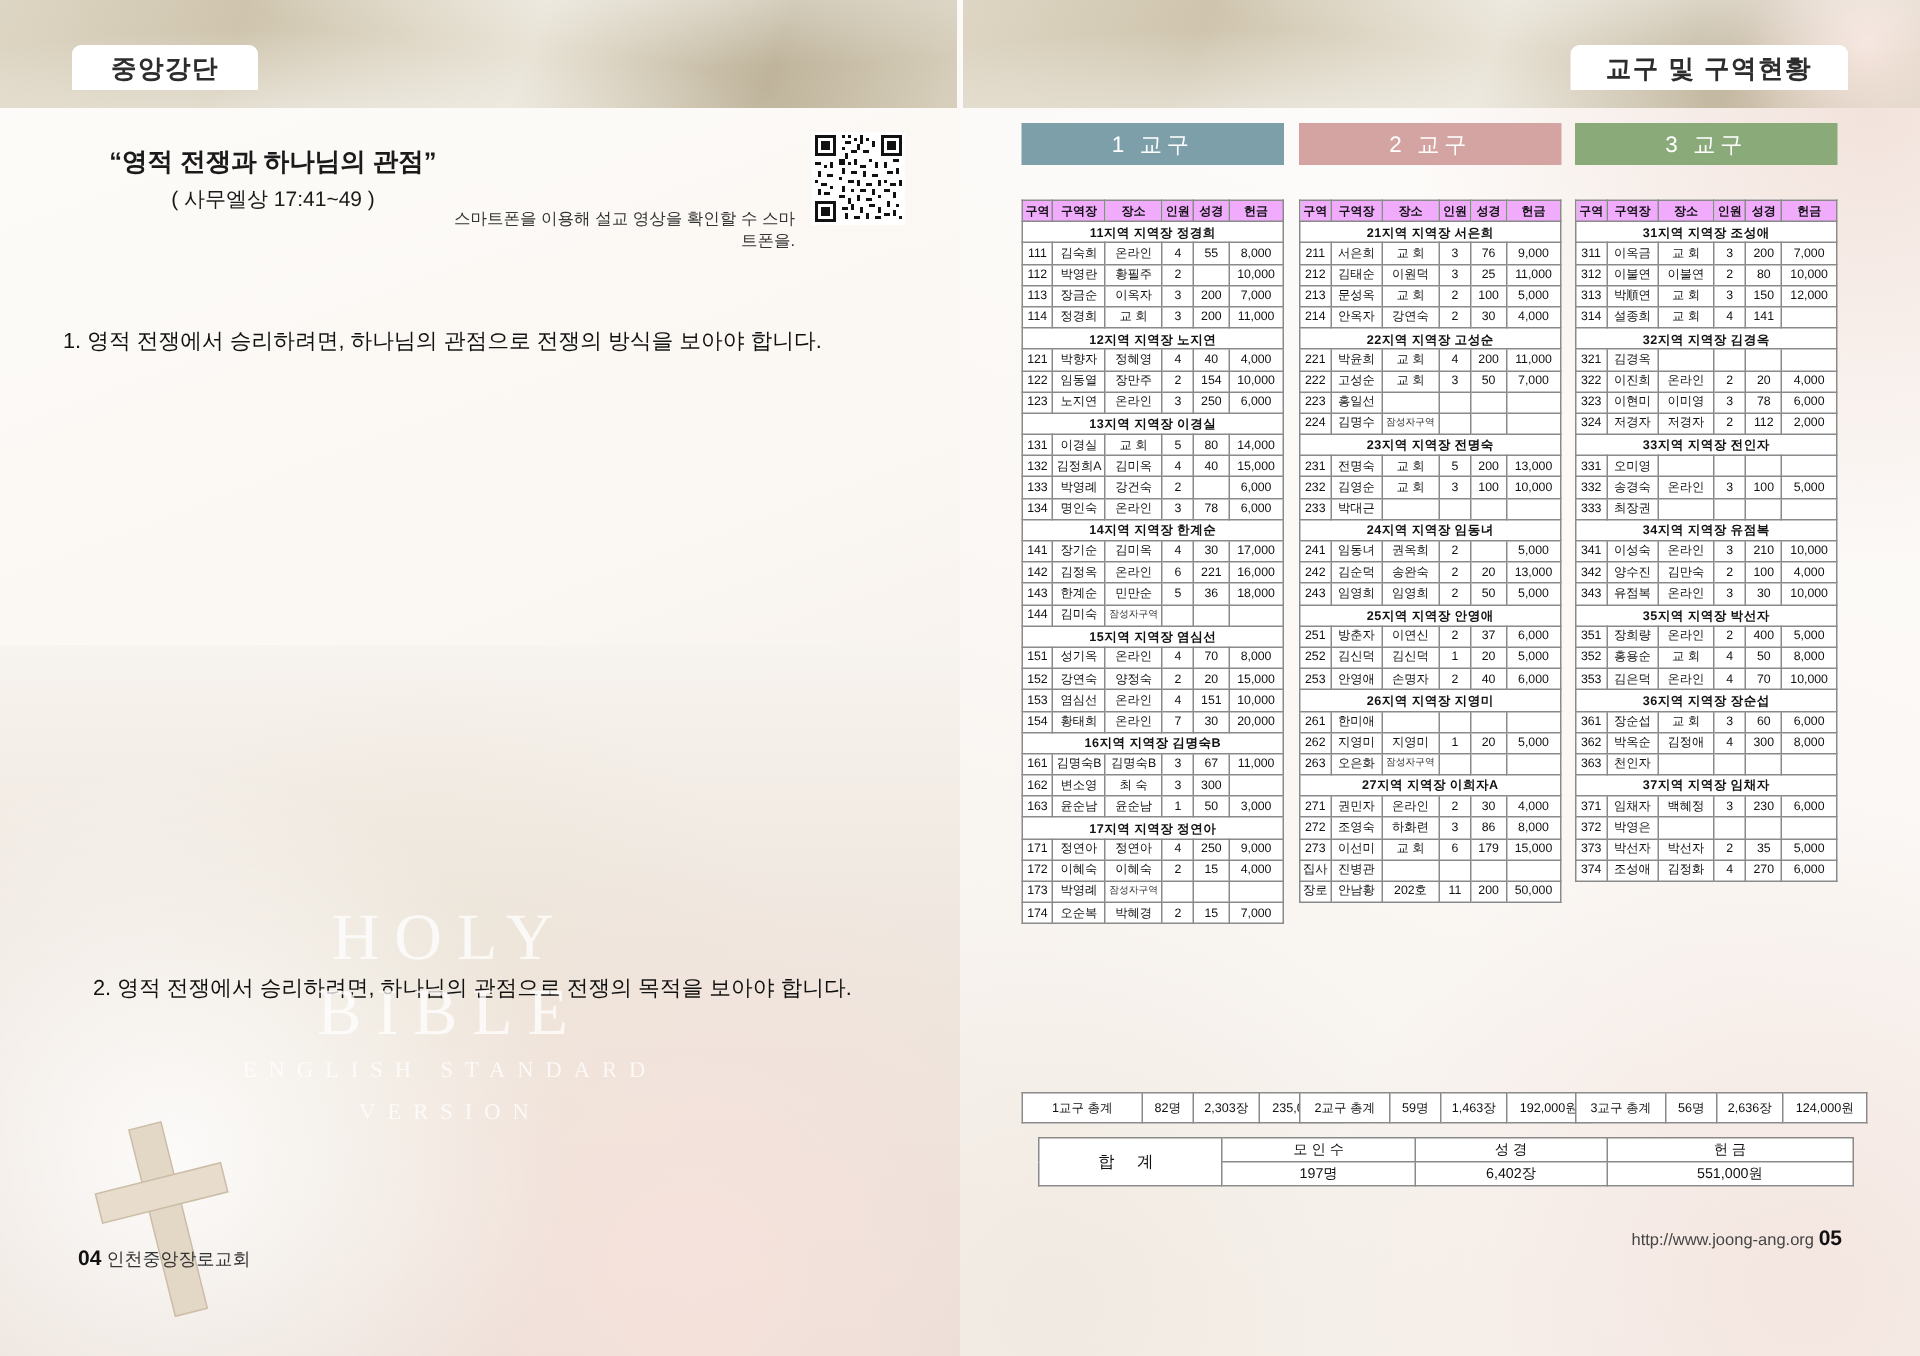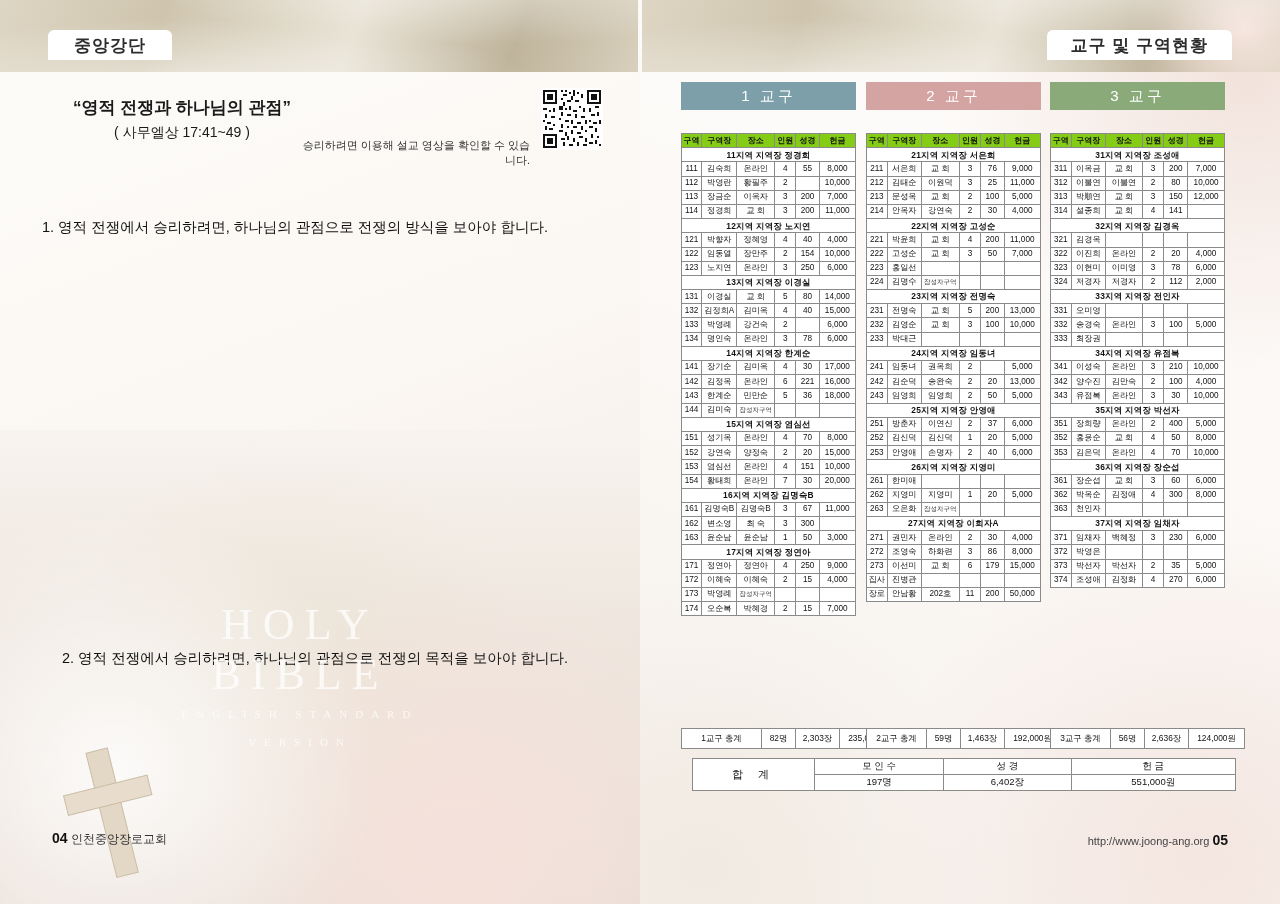--- a/index.html
+++ b/index.html
@@ -95,33 +95,33 @@
   
   .bible-wm {
     position:absolute; left:150px; top:600px; width:300px; height:260px;
     color:rgba(255,255,255,0.75);
     font-family:"Liberation Serif", serif;
     text-align:center; letter-spacing:10px;
     pointer-events:none;
   }
   .bible-wm .l1 { font-size:44px; line-height:50px; }
   .bible-wm .l2 { font-size:44px; line-height:50px; }
-  .bible-wm .l3 { font-size:11px; letter-spacing:8px; line-height:28px; }
+  .bible-wm .l3 { font-size:15px; letter-spacing:8px; line-height:28px; }
   .cross {
     position:absolute; left:55px; top:742px; width:120px; height:140px;
     pointer-events:none;
   }
   
   .footer-left {
     position:absolute; left:52px; bottom:56px;
     font-size:12px; color:#333;
   }
   .footer-left .pg { font-weight:bold; color:#111; font-size:14px; }
   .footer-right {
-    position:absolute; right:52px; bottom:56px;
+    position:absolute; right:52px; bottom:71px;
     font-size:11px; color:#444;
   }
   .footer-right .pg { font-weight:bold; color:#111; font-size:14px; }
   
   .dist-head {
     position:absolute; top:82px; height:28px;
     display:flex; align-items:center; justify-content:center;
     color:#ffffff; font-size:15px; letter-spacing:3px;
   }
   .dh1 { left:681px; width:175px; background:#7c9faa; }
@@ -138,21 +138,21 @@
     background:#ffffff;
   }
   table.grid th, table.grid td {
     border:0.6px solid #8a8a8a;
     height:14.2px; padding:0 1px;
     text-align:center; vertical-align:middle;
     line-height:1;
     white-space:nowrap;
     overflow:hidden;
   }
-  table.grid th { font-weight:bold; background:#84cc16; font-size:8px;}
+  table.grid th { font-weight:bold; background:#f0abfc; font-size:8px;}
   td.sec {
     font-weight:bold; font-size:8.4px; letter-spacing:0.3px;
   }
   td.small-note { font-size:6.5px; color:#333; }
   
   col.c1 { width:18px; } col.c2 { width:32px; } col.c3 { width:34px; }
   col.c4 { width:20px; } col.c5 { width:22px; } col.c6 { width:34px; }
   
   .sum-row { position:absolute; top:728px; height:22px; }
   table.sum { border-collapse:collapse; font-size:8.4px; color:#111; background:#fff; }
@@ -177,21 +177,21 @@
 
   <div class="tab tab-left">
     <span>중앙강단</span>
   </div>
   <div class="tab tab-right">
     <span>교구 및 구역현황</span>
   </div>
 
   <div class="sermon-title">“영적 전쟁과 하나님의 관점”</div>
   <div class="sermon-verse">( 사무엘상 17:41~49 )</div>
-  <div class="qr-note">승리하려면 이용해 설교 영상을 확인할 수 있습니다.</div>
+  <div class="qr-note">스마트폰을 이용해 설교 영상을 확인할 수 스마트폰을.</div>
 
   <div class="qr-box">
     <svg width="62" height="62" viewBox="0 0 31 31" shape-rendering="crispEdges">
       <rect width="31" height="31" fill="#fff"></rect>
       <g fill="#111">
         <rect x="1" y="1" width="7" height="7"></rect>
           <rect x="2" y="2" width="5" height="5" fill="#fff"></rect>
           <rect x="3" y="3" width="3" height="3"></rect>
         <rect x="23" y="1" width="7" height="7"></rect>
           <rect x="24" y="2" width="5" height="5" fill="#fff"></rect>

